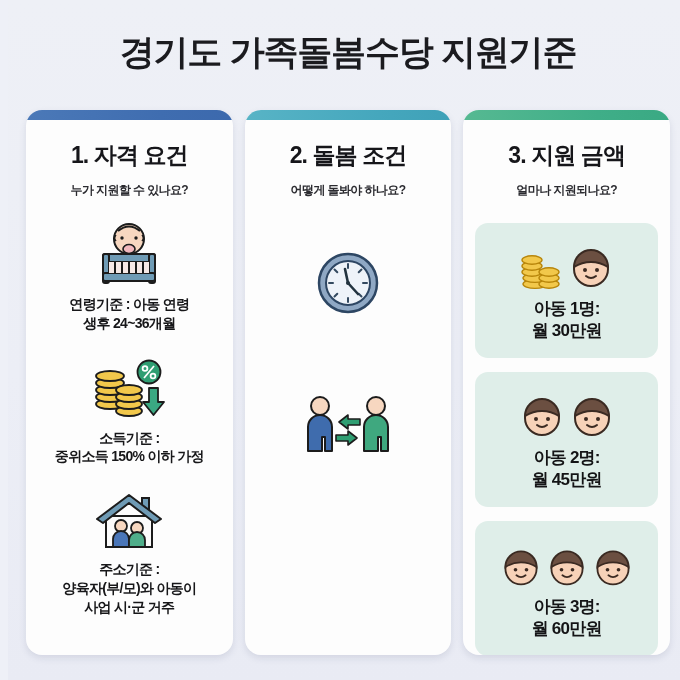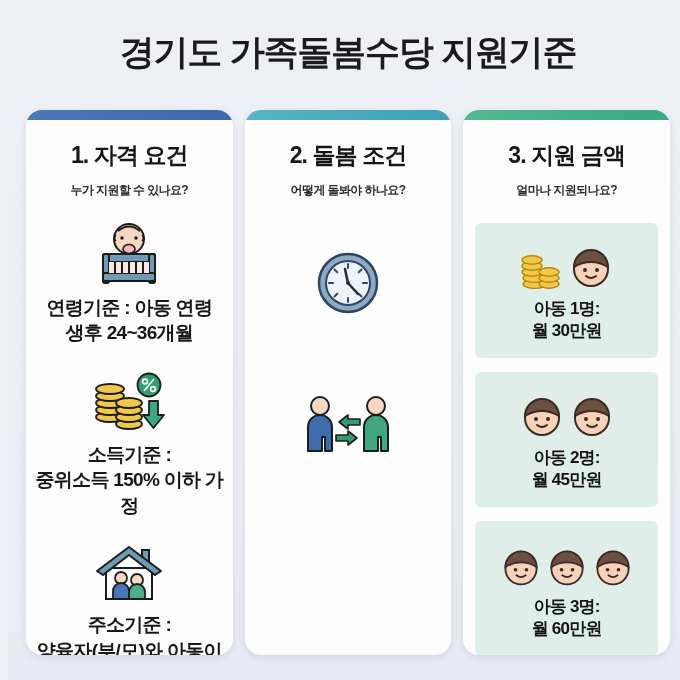--- a/index.html
+++ b/index.html
@@ -59,42 +59,42 @@
     margin-top: 11px;
     font-size: 12px; font-weight: 600; color: #2b2b30;
     letter-spacing: -0.6px; white-space: nowrap;
   }
 
   
   .item { display: flex; flex-direction: column; align-items: center; width: 100%; }
   .item .icon { display: flex; align-items: center; justify-content: center; }
   .item .txt {
     margin-top: 8px; text-align: center;
-    font-size: 19px; color: #171719; letter-spacing: -0.7px;
+    font-size: 14px; color: #171719; letter-spacing: -0.7px;
     line-height: 1.34;
   }
   .item .txt .lead { font-weight: 800; }
   .item .txt .body { font-weight: 600; }
 
   
   .c1 .item1 { margin-top: 22px; }
   .c1 .item2 { margin-top: 26px; }
   .c1 .item3 { margin-top: 24px; }
   
   .c2 .item1 { margin-top: 52px; }
   .c2 .item2 { margin-top: 78px; }
 
   
   .amount-list {
     margin-top: 24px; width: 183px;
     display: flex; flex-direction: column; gap: 14px;
   }
   .amount-box {
     background: #dfeee9;
-    border-radius: 6px;
+    border-radius: 13px;
     height: 135px;
     display: flex; flex-direction: column;
     align-items: center; justify-content: center;
   }
   .amount-box .faces {
     display: flex; align-items: flex-end; justify-content: center;
     height: 52px; gap: 2px;
   }
   .amount-box .amt-txt {
     margin-top: 7px; text-align: center;

